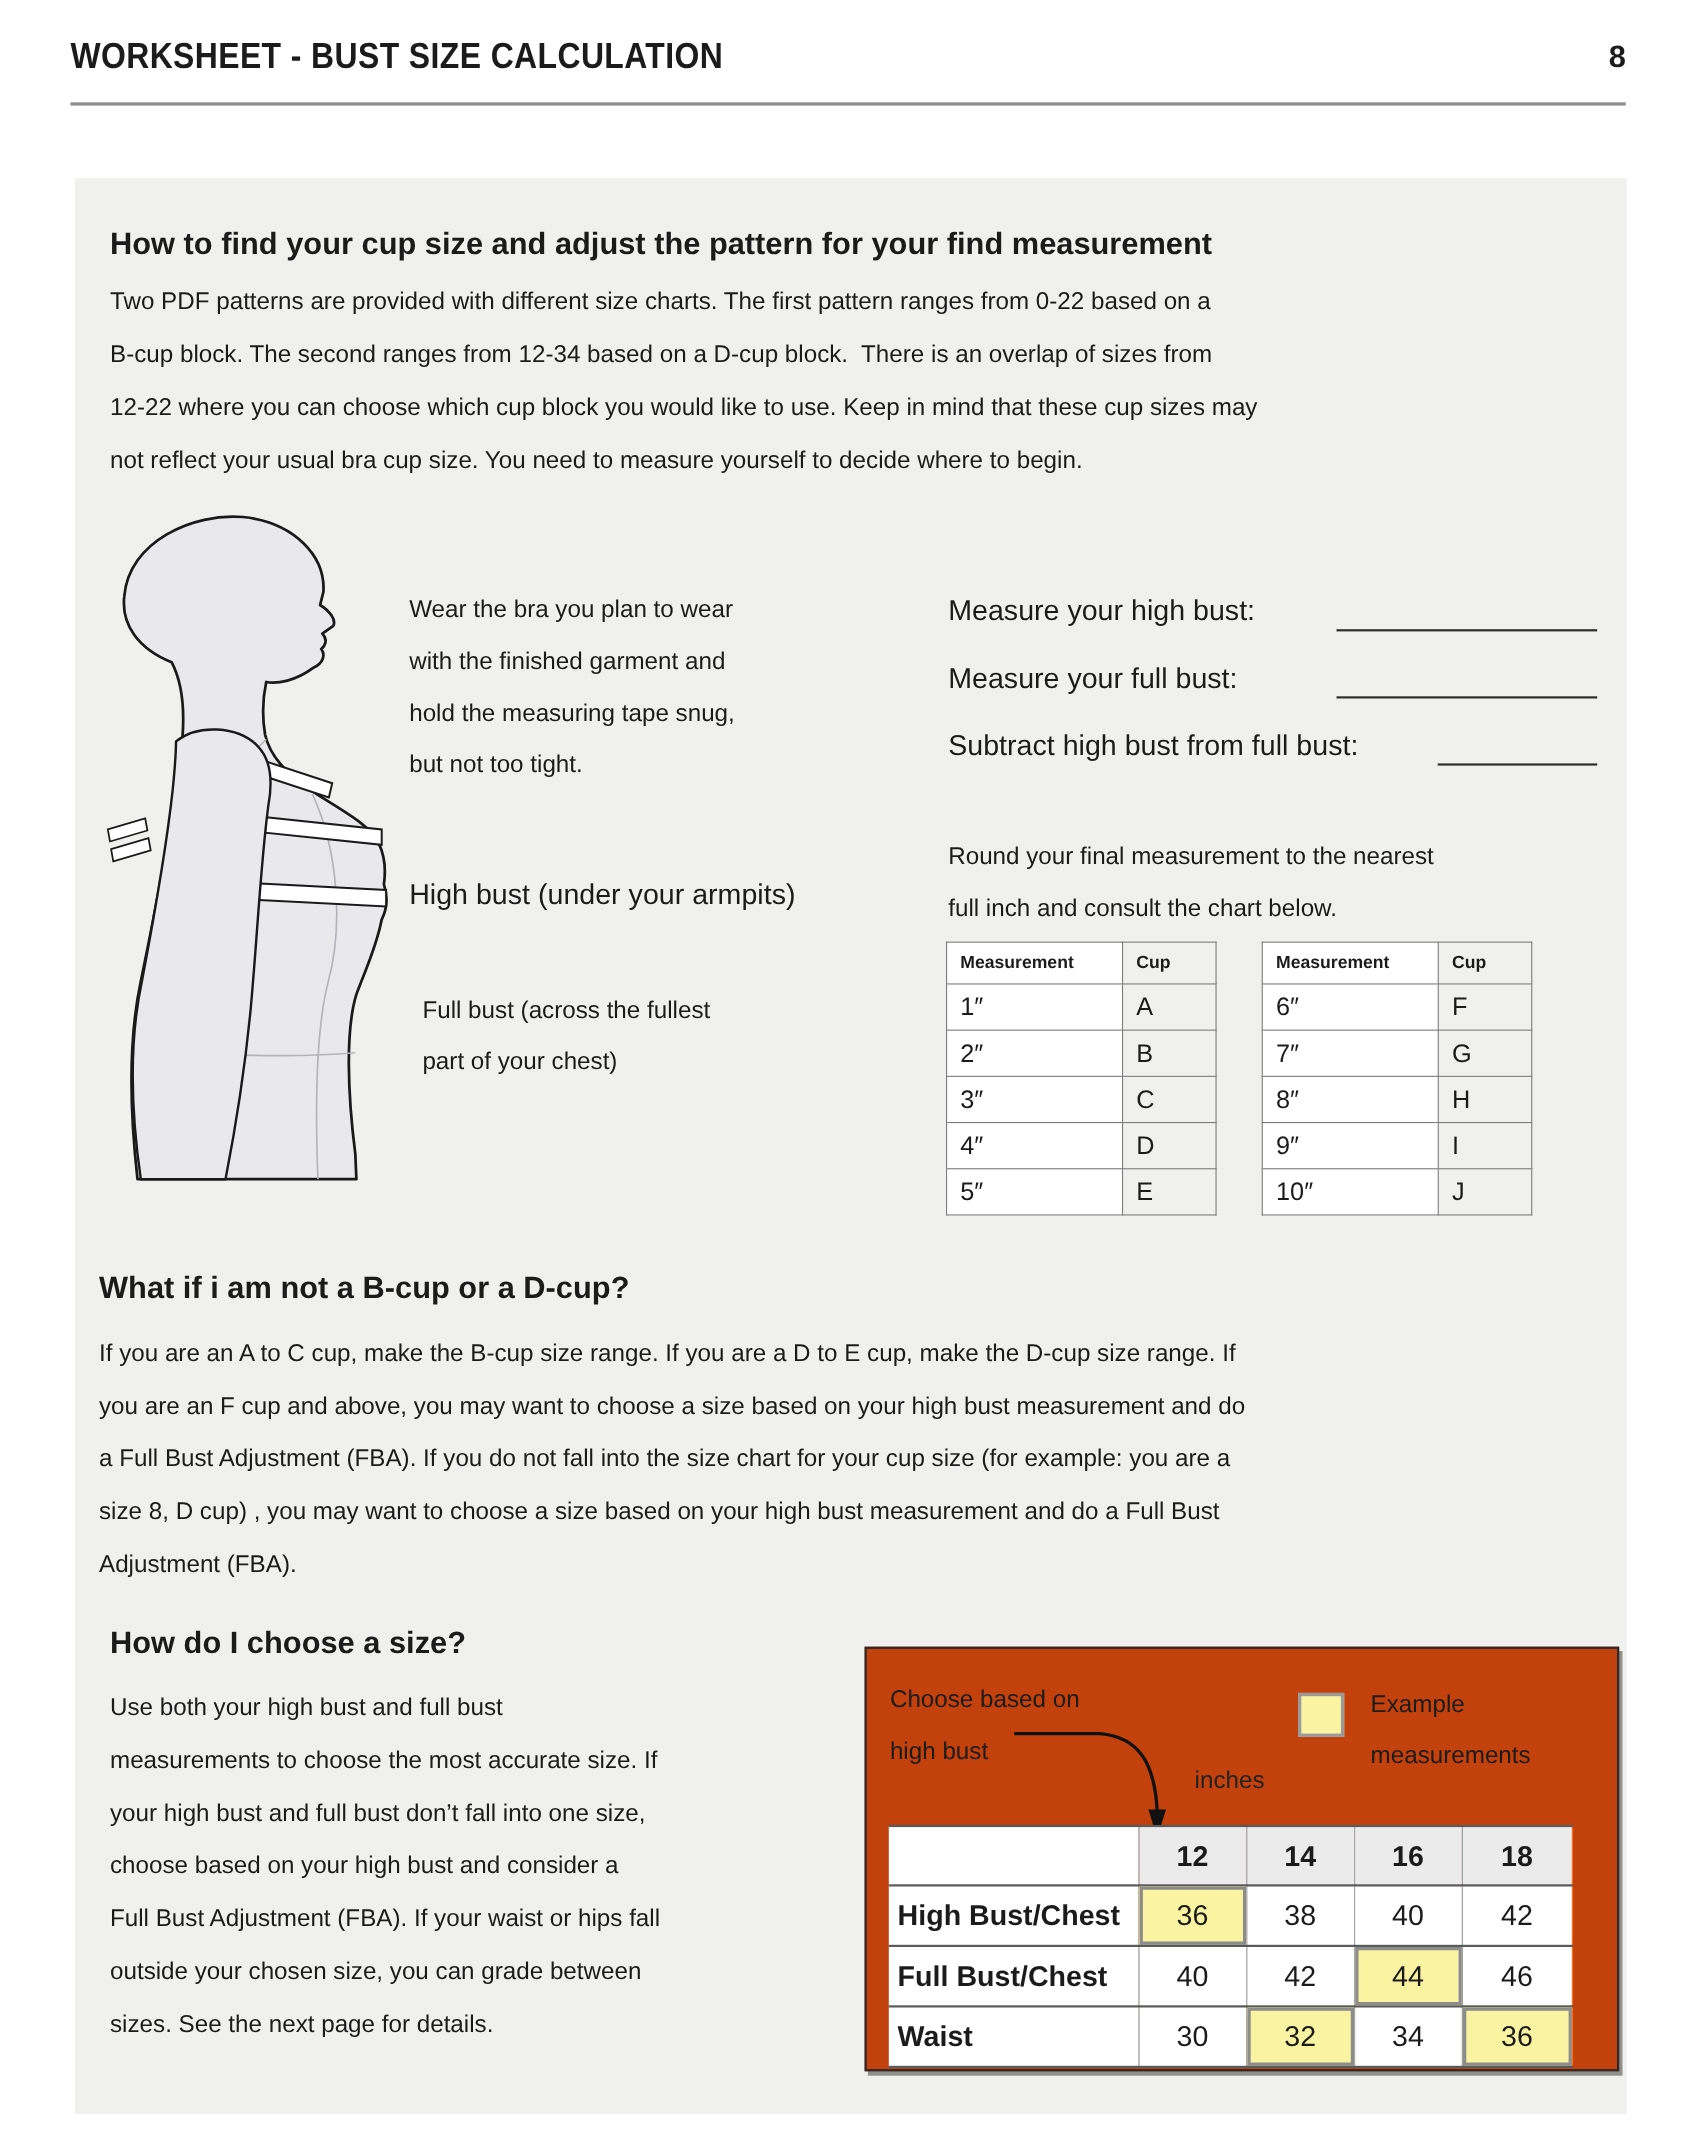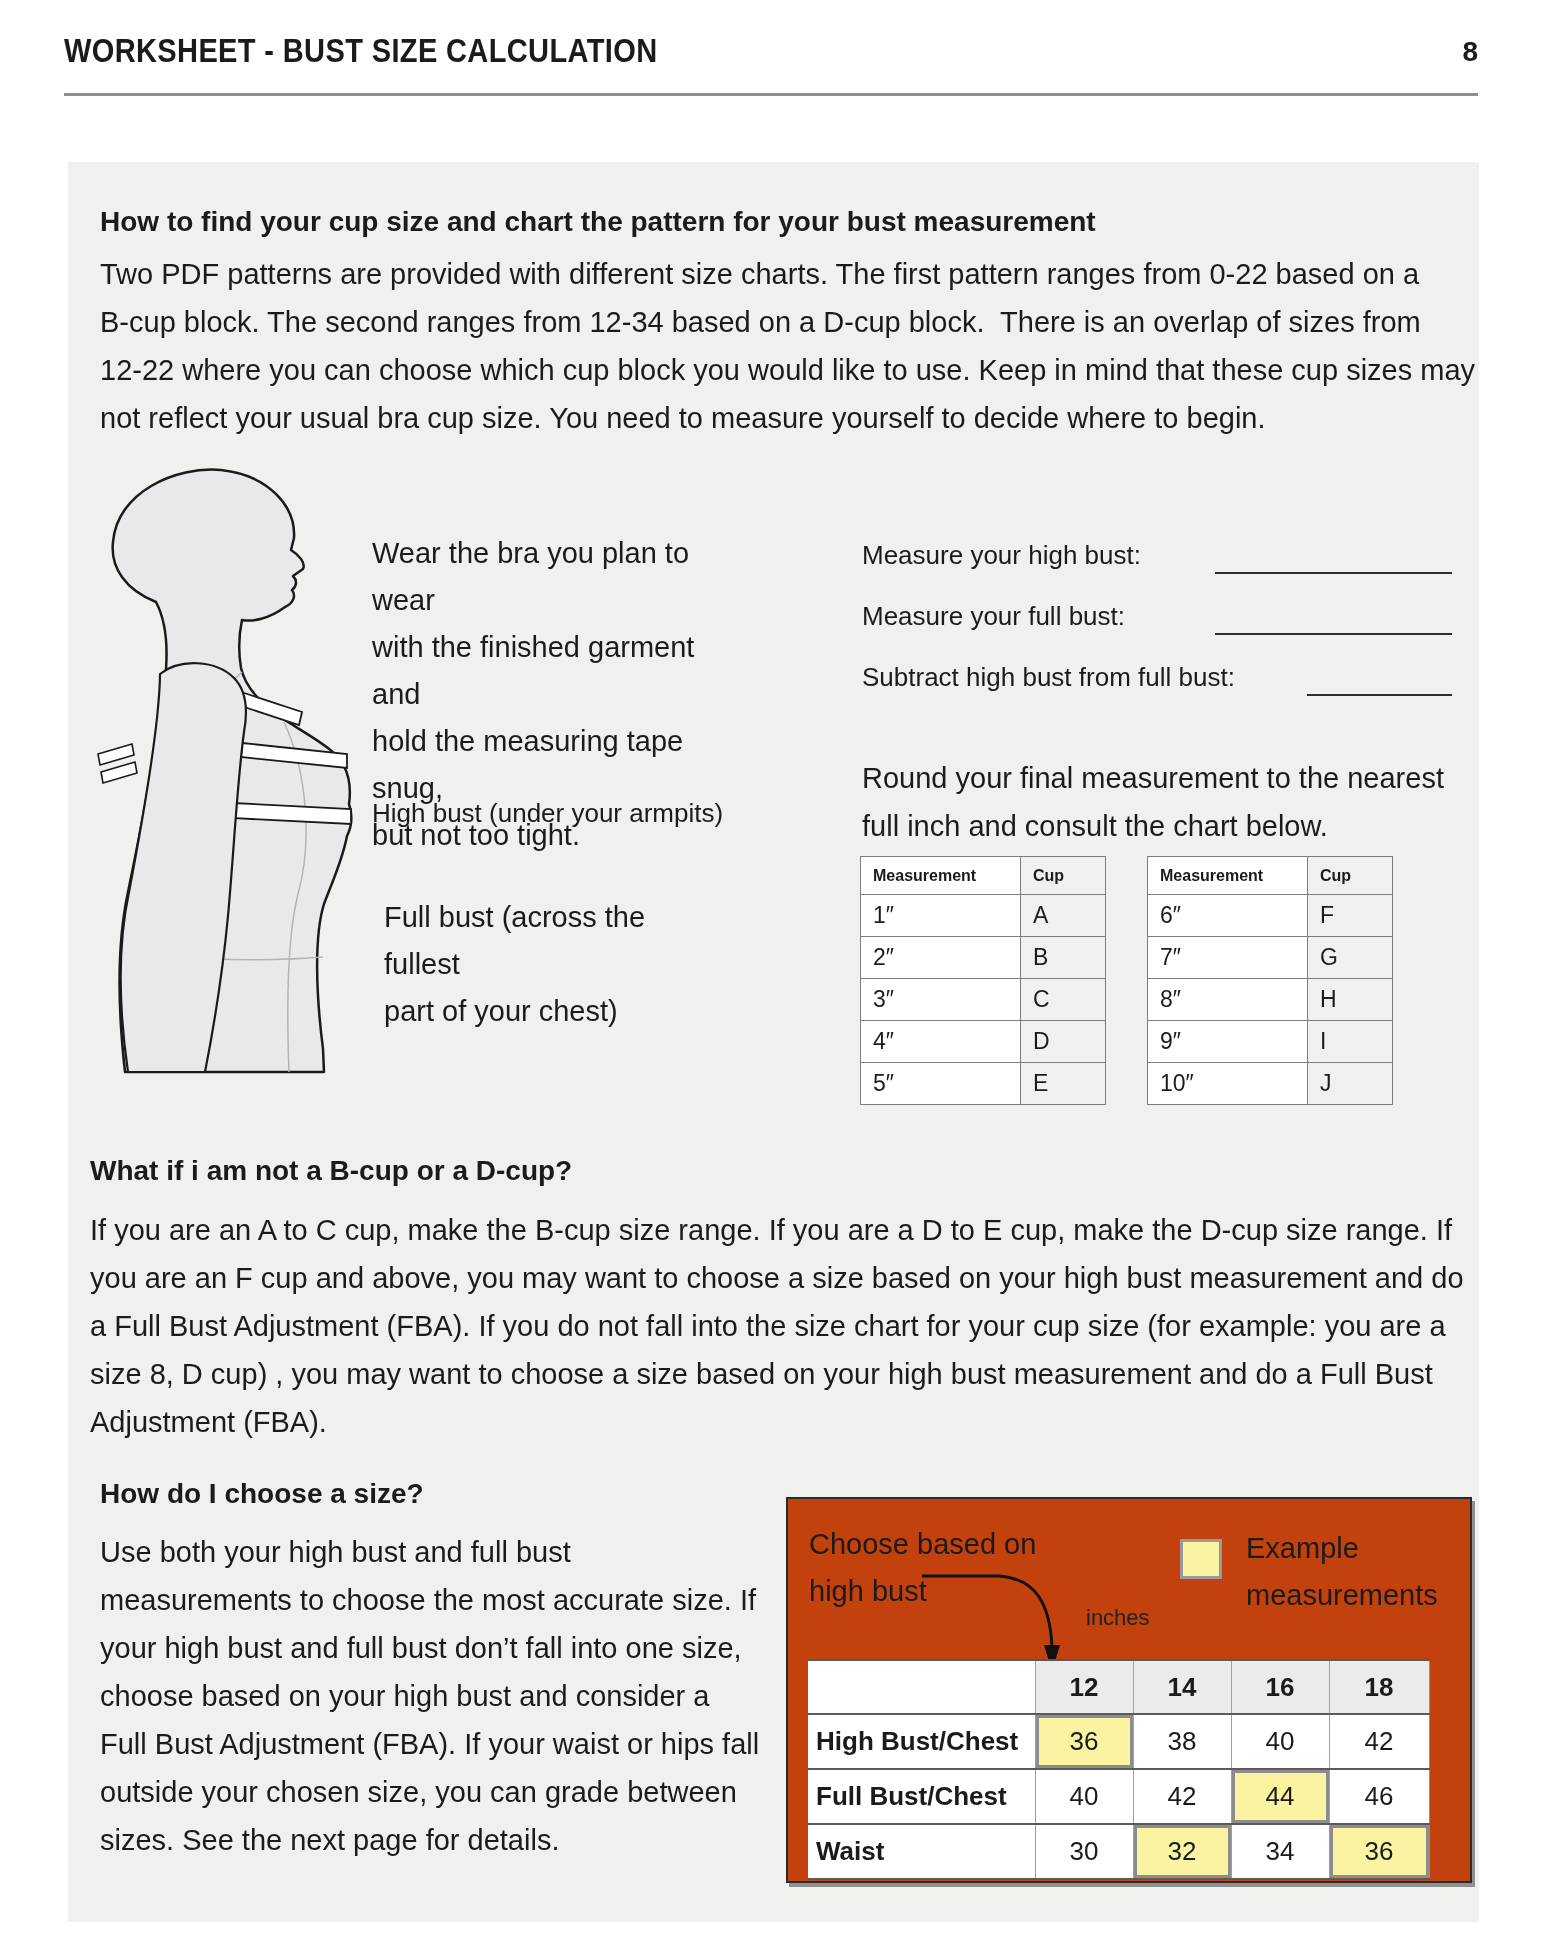--- a/index.html
+++ b/index.html
@@ -13,21 +13,21 @@
   
   .doc-title{
     font-size:33px;font-weight:bold;letter-spacing:.4px;white-space:nowrap;
     transform:scaleX(.88);transform-origin:left center;
   }
   .page-num{font-size:28px;font-weight:bold;}
   .header-rule{position:absolute;left:64px;top:93px;width:1414px;height:3px;background:var(--rule,#8f8f8f);}
   
   .panel{position:absolute;left:68px;top:162px;width:1411px;height:1760px;background:var(--panel-bg,#f0f0ee);}
   .heading{font-size:28px;font-weight:bold;white-space:pre-wrap;}
-  .body-text{font-size:29px;line-height:48px;white-space:pre-wrap;}
+  .body-text{font-size:22px;line-height:48px;white-space:pre-wrap;}
   .body-text.tight{line-height:47px;}
   .label-26{font-size:26px;white-space:pre-wrap;}
   .blank{position:absolute;height:2px;background:#2e2e2e;}
   
   table.cup{border-collapse:collapse;table-layout:fixed;}
   table.cup th,table.cup td{
     border:1px solid #7d7d7d;padding:0 0 0 12px;text-align:left;background:#ffffff;
   }
   table.cup th{height:37px;font-size:16px;font-weight:bold;}
   table.cup td{height:41px;font-size:23px;}
@@ -65,21 +65,21 @@
 <div class="page">
 
   <div class="abs" style="left:64px;top:32px;width:1414px;height:50px">
     <div class="doc-title abs" style="left:0;top:0">WORKSHEET - BUST SIZE CALCULATION</div>
     <div class="page-num abs" style="right:0;top:4px">8</div>
   </div>
   <div class="header-rule"></div>
 
   <div class="panel">
 
-    <div class="heading abs" style="left:32px;top:44px">How to find your cup size and chart the pattern for your bust measurement</div>
+    <div class="heading abs" style="left:32px;top:44px">How to find your cup size and adjust the pattern for your find measurement</div>
     <div class="body-text abs" style="left:32px;top:88px;width:1400px">Two PDF patterns are provided with different size charts. The first pattern ranges from 0-22 based on a
 B-cup block. The second ranges from 12-34 based on a D-cup block.  There is an overlap of sizes from
 12-22 where you can choose which cup block you would like to use. Keep in mind that these cup sizes may
 not reflect your usual bra cup size. You need to measure yourself to decide where to begin.</div>
 
     <svg class="abs" style="left:20px;top:292px" width="266" height="622" viewBox="0 0 266 622">
 
       <path d="M 78,215
            C 80,186 77,165 68,148
            C 38,136 22,114 25,88

